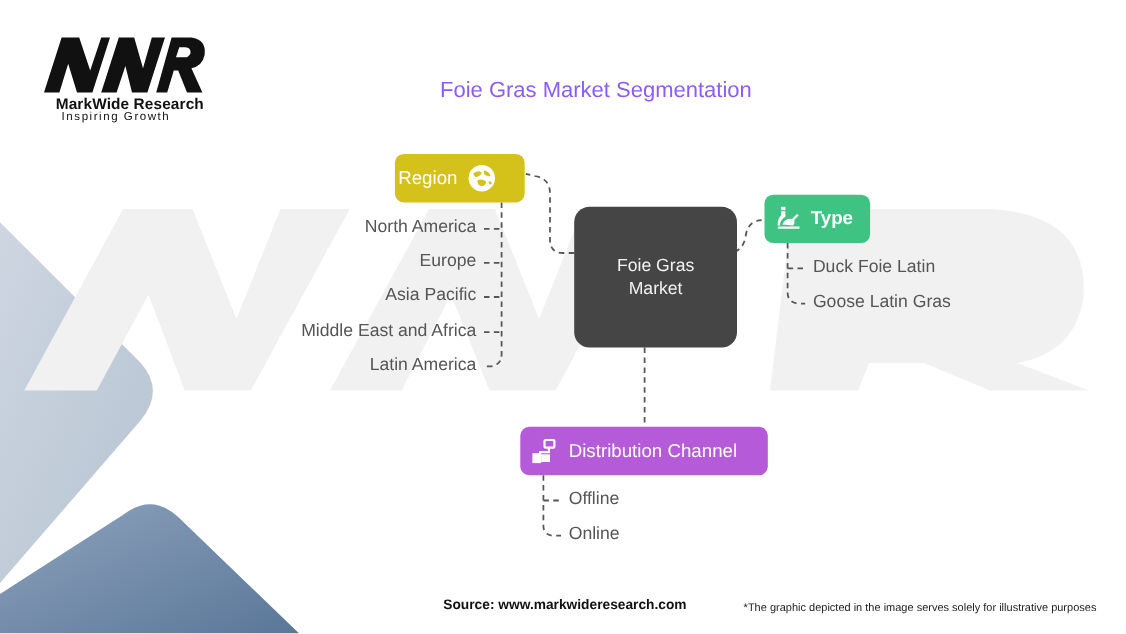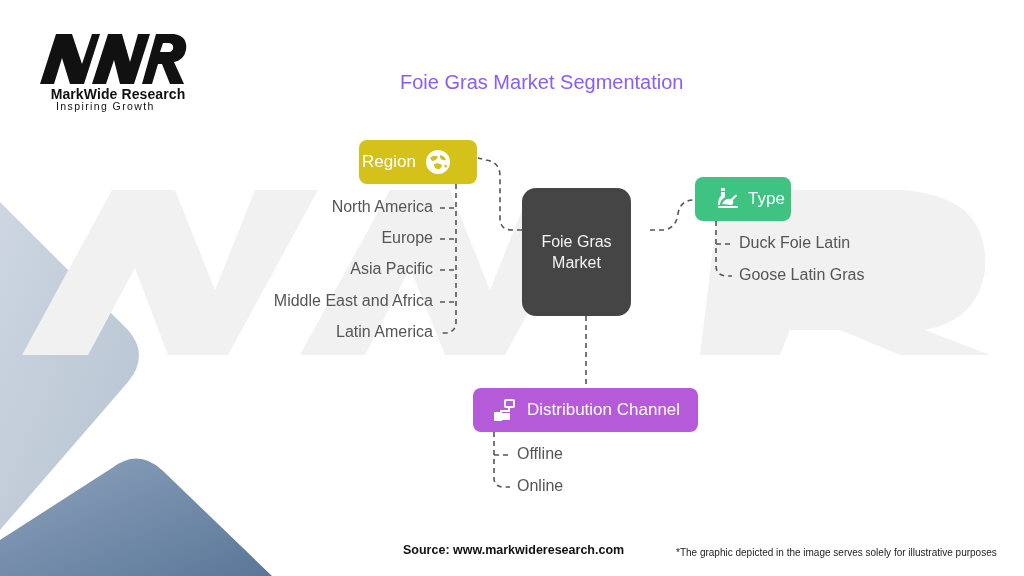--- a/index.html
+++ b/index.html
@@ -4,24 +4,24 @@
 <style>
   html, body { margin:0; padding:0; }
   body { width:1024px; height:576px; position:relative; overflow:hidden; background:#ffffff; font-family:"Liberation Sans", sans-serif; }
   .watermark { position:absolute; left:0; top:0; width:1024px; height:576px; pointer-events:none; }
   .deco { position:absolute; left:0; top:0; width:1024px; height:576px; pointer-events:none; }
   .logo-mark { position:absolute; left:38px; top:30px; width:150px; height:56px; }
   .logo-name { position:absolute; left:38px; top:86px; width:160px; font-weight:bold; font-size:14px; color:#111; letter-spacing:0.1px;text-align:center; }
   .logo-tag { position:absolute; left:56px; top:100px; font-weight:normal; font-size:10.5px; color:#111; letter-spacing:1.4px; }
   .title { position:absolute; left:400px; top:71px; font-size:20px; font-weight:normal; color:#8b5cf6; }
   .node { position:absolute; border-radius:8px; color:#fff; display:flex; align-items:center; box-sizing:border-box; }
-  .center-node { left:522px; top:188px; width:109px; height:128px; background:#454545; border-radius:14px; justify-content:center; text-align:center; font-size:16px; line-height:21px; color:#f2f2f2; }
+  .center-node { left:522px; top:188px; width:148px; height:128px; background:#454545; border-radius:14px; justify-content:center; text-align:center; font-size:16px; line-height:21px; color:#f2f2f2; }
   .region-node { left:359px; top:140px; width:118px; height:44px; background:#d4c21a; padding-left:3px; font-size:17px; }
-  .type-node { left:695px; top:177px; width:96px; height:44px; background:#3ec383; padding-left:21px; font-size:17px; font-weight:normal;text-align:right; }
-  .dist-node { left:473px; top:388px; width:225px; height:44px; background:#b55ad9; padding-left:20px; font-size:17px; }
+  .type-node { left:695px; top:177px; width:96px; height:44px; background:#3ec383; padding-left:10px; font-size:17px; font-weight:bold;text-align:right; }
+  .dist-node { left:473px; top:388px; width:225px; height:44px; background:#b55ad9; padding-left:10px; font-size:17px; }
   .leaf { position:absolute; font-size:16px; color:#555; white-space:nowrap; }
   .leaf.right { text-align:right; }
   .source { position:absolute; left:403px; top:543px; font-size:12.5px; font-weight:bold; color:#111; }
   .disclaimer { position:absolute; left:676px; top:547px; font-size:10px; color:#222; }
   svg.lines { position:absolute; left:0; top:0; width:1024px; height:576px; pointer-events:none; }
 </style>
 </head>
 <body>
 
 <svg class="deco" viewBox="0 0 1024 576">

